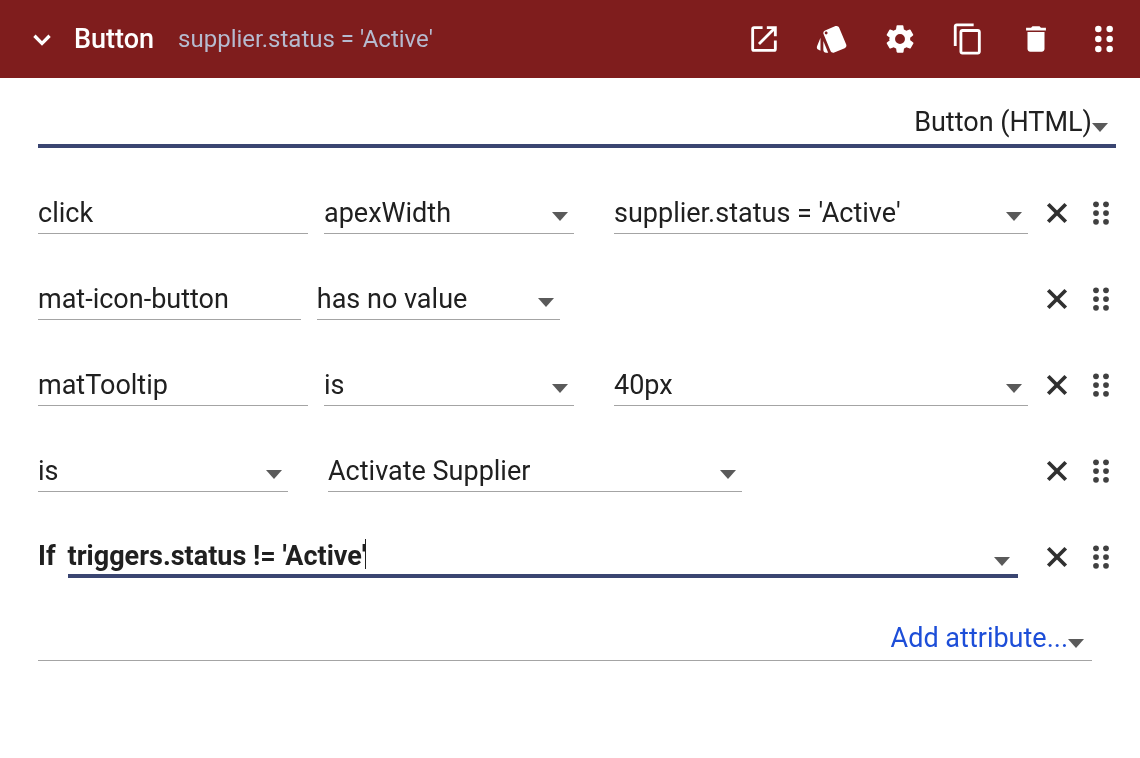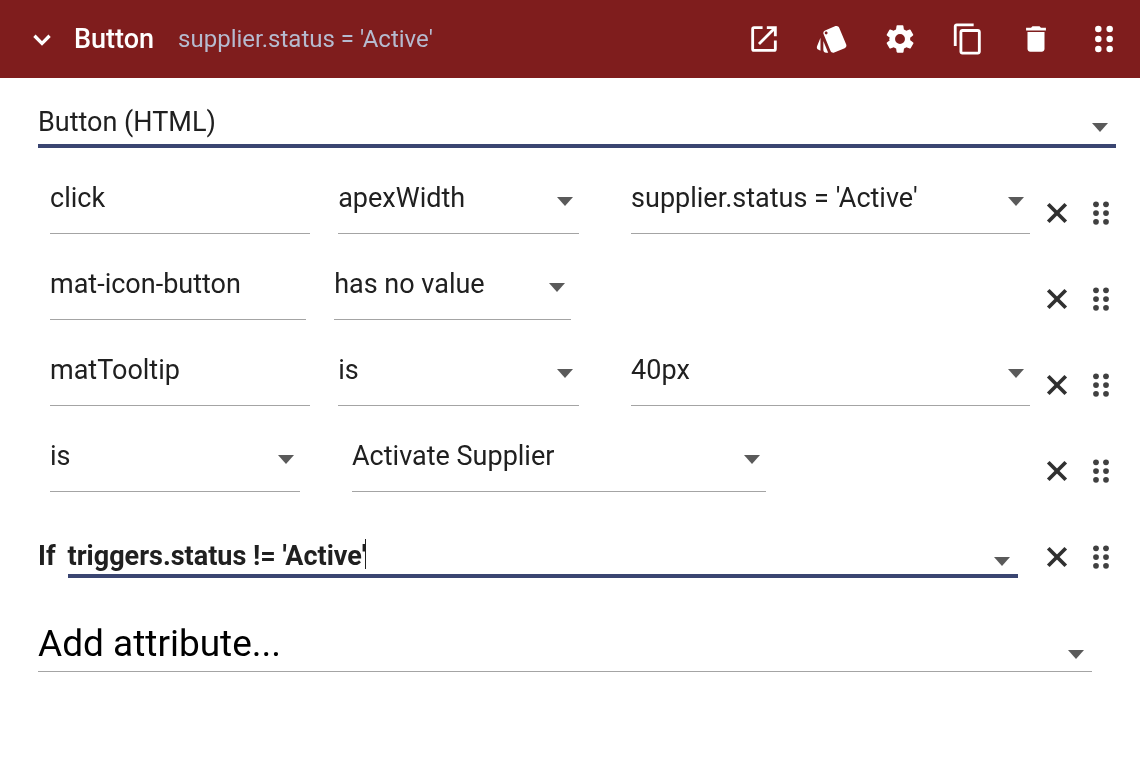--- a/index.html
+++ b/index.html
@@ -44,20 +44,21 @@
     align-items: center;
     gap: 32px;
   }
   .header-icon {
     width: 36px; height: 36px; display:flex; align-items:center; justify-content:center; cursor:pointer;
   }
   .header-icon svg { width: 34px; height: 34px; fill: #ffffff; }
   .drag-dots-white svg circle { fill: #ffffff; }
   .content {
     padding: 28px 24px 0 38px;
+    text-align: right;
   }
   .element-type-row {
     display: flex;
     align-items: flex-end;
     border-bottom: 4px solid #3a4571;
     padding-bottom: 6px;
     margin-bottom: 44px;
   }
   .element-type-label {
     font-size: 27px;
@@ -74,26 +75,25 @@
   }
   .attr-row {
     display: flex;
     align-items: flex-end;
     margin-bottom: 44px;
     gap: 0;
   }
   .field {
     position: relative;
     border-bottom: 1px solid #a4a4a4;
-    padding-bottom: 19px;
+    padding-bottom: 4px;
     height: 42px;
     display: flex;
     align-items: flex-end;
     justify-content: space-between;
-    margin-left: 12px;
   }
   .field-value {
     font-size: 27px;
     color: #202020;
     line-height: 1.1;
   }
   .field .tri-down { margin-bottom: 8px; margin-right: 6px; }
   .col-name { width: 270px; margin-right: 16px; }
   .col-op   { width: 250px; margin-right: 40px; }
   .col-val  { width: 414px; margin-right: 12px; }
@@ -140,22 +140,22 @@
     margin-left: -1px;
   }
   .add-row {
     display: flex;
     align-items: flex-end;
     border-bottom: 1px solid #a4a4a4;
     padding-bottom: 6px;
     margin-right: 24px;
   }
   .add-placeholder {
-    font-size: 37px;
-    color: #000000;
+    font-size: 27px;
+    color: #1d4ed8;
     flex: 1;
   }
 </style>
 </head>
 <body>
 
 <div class="header">
   <div class="header-left">
     <div class="chevron-down">
       <svg viewBox="0 0 24 24">

